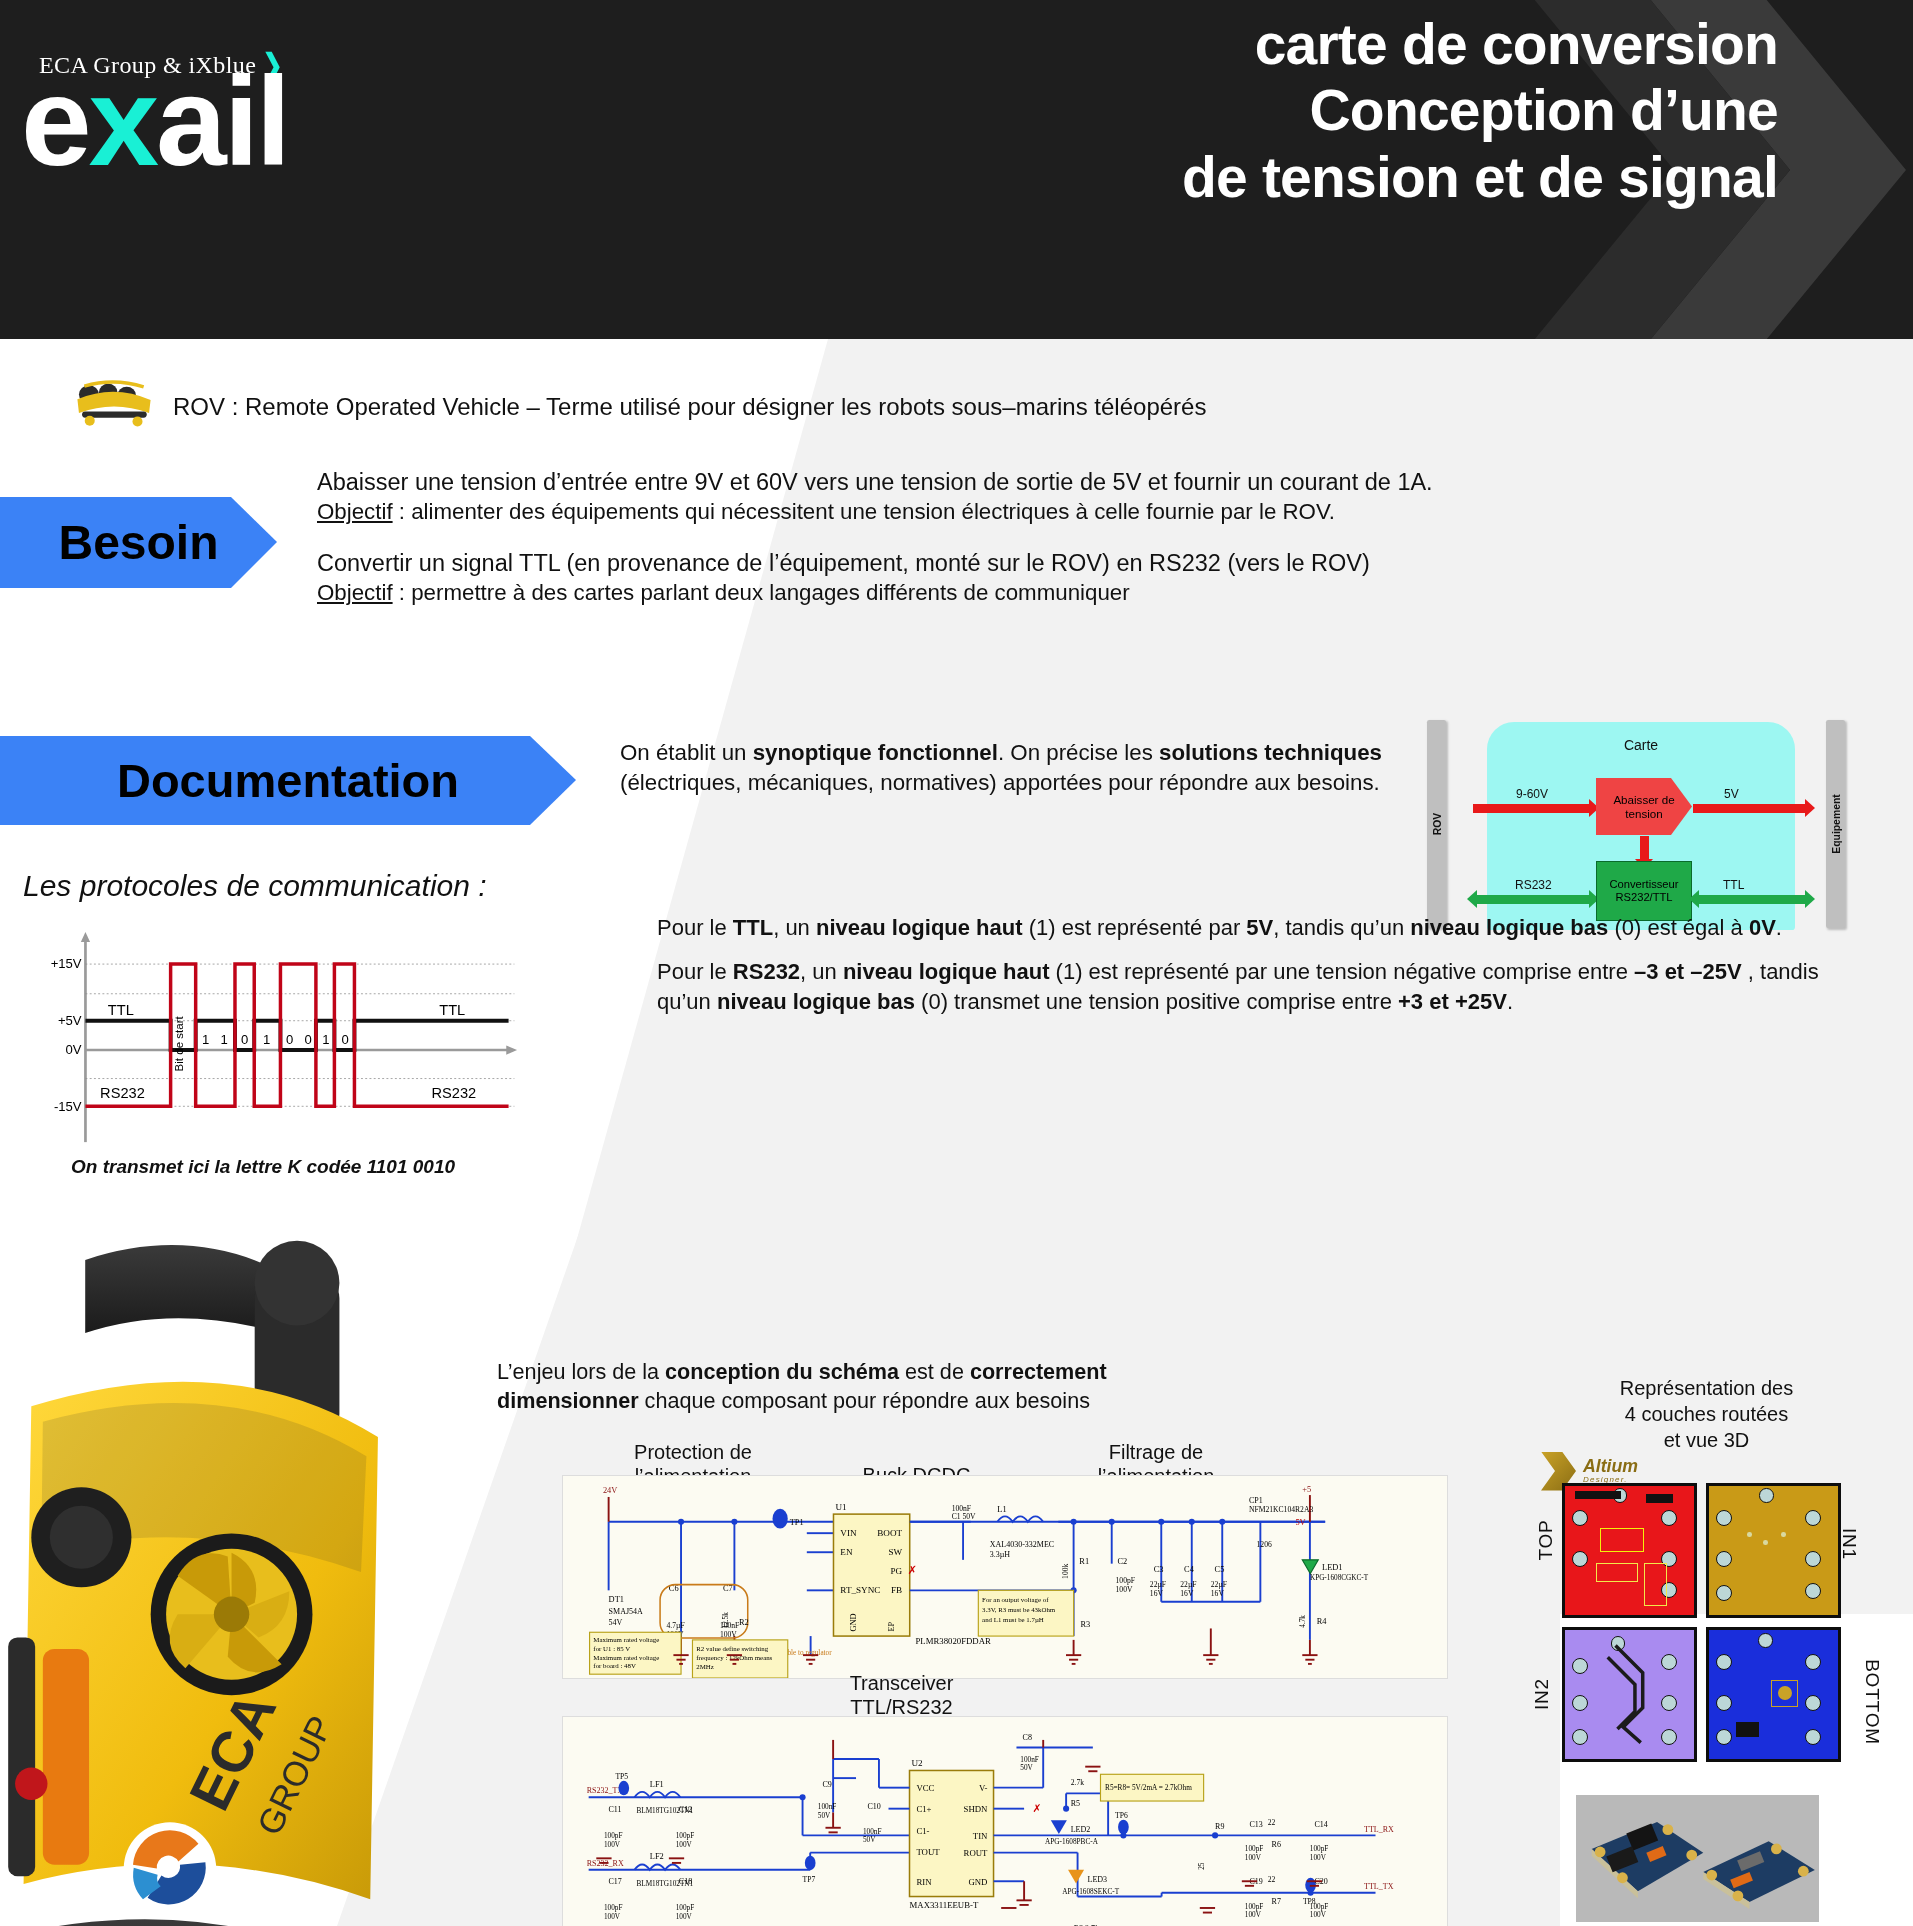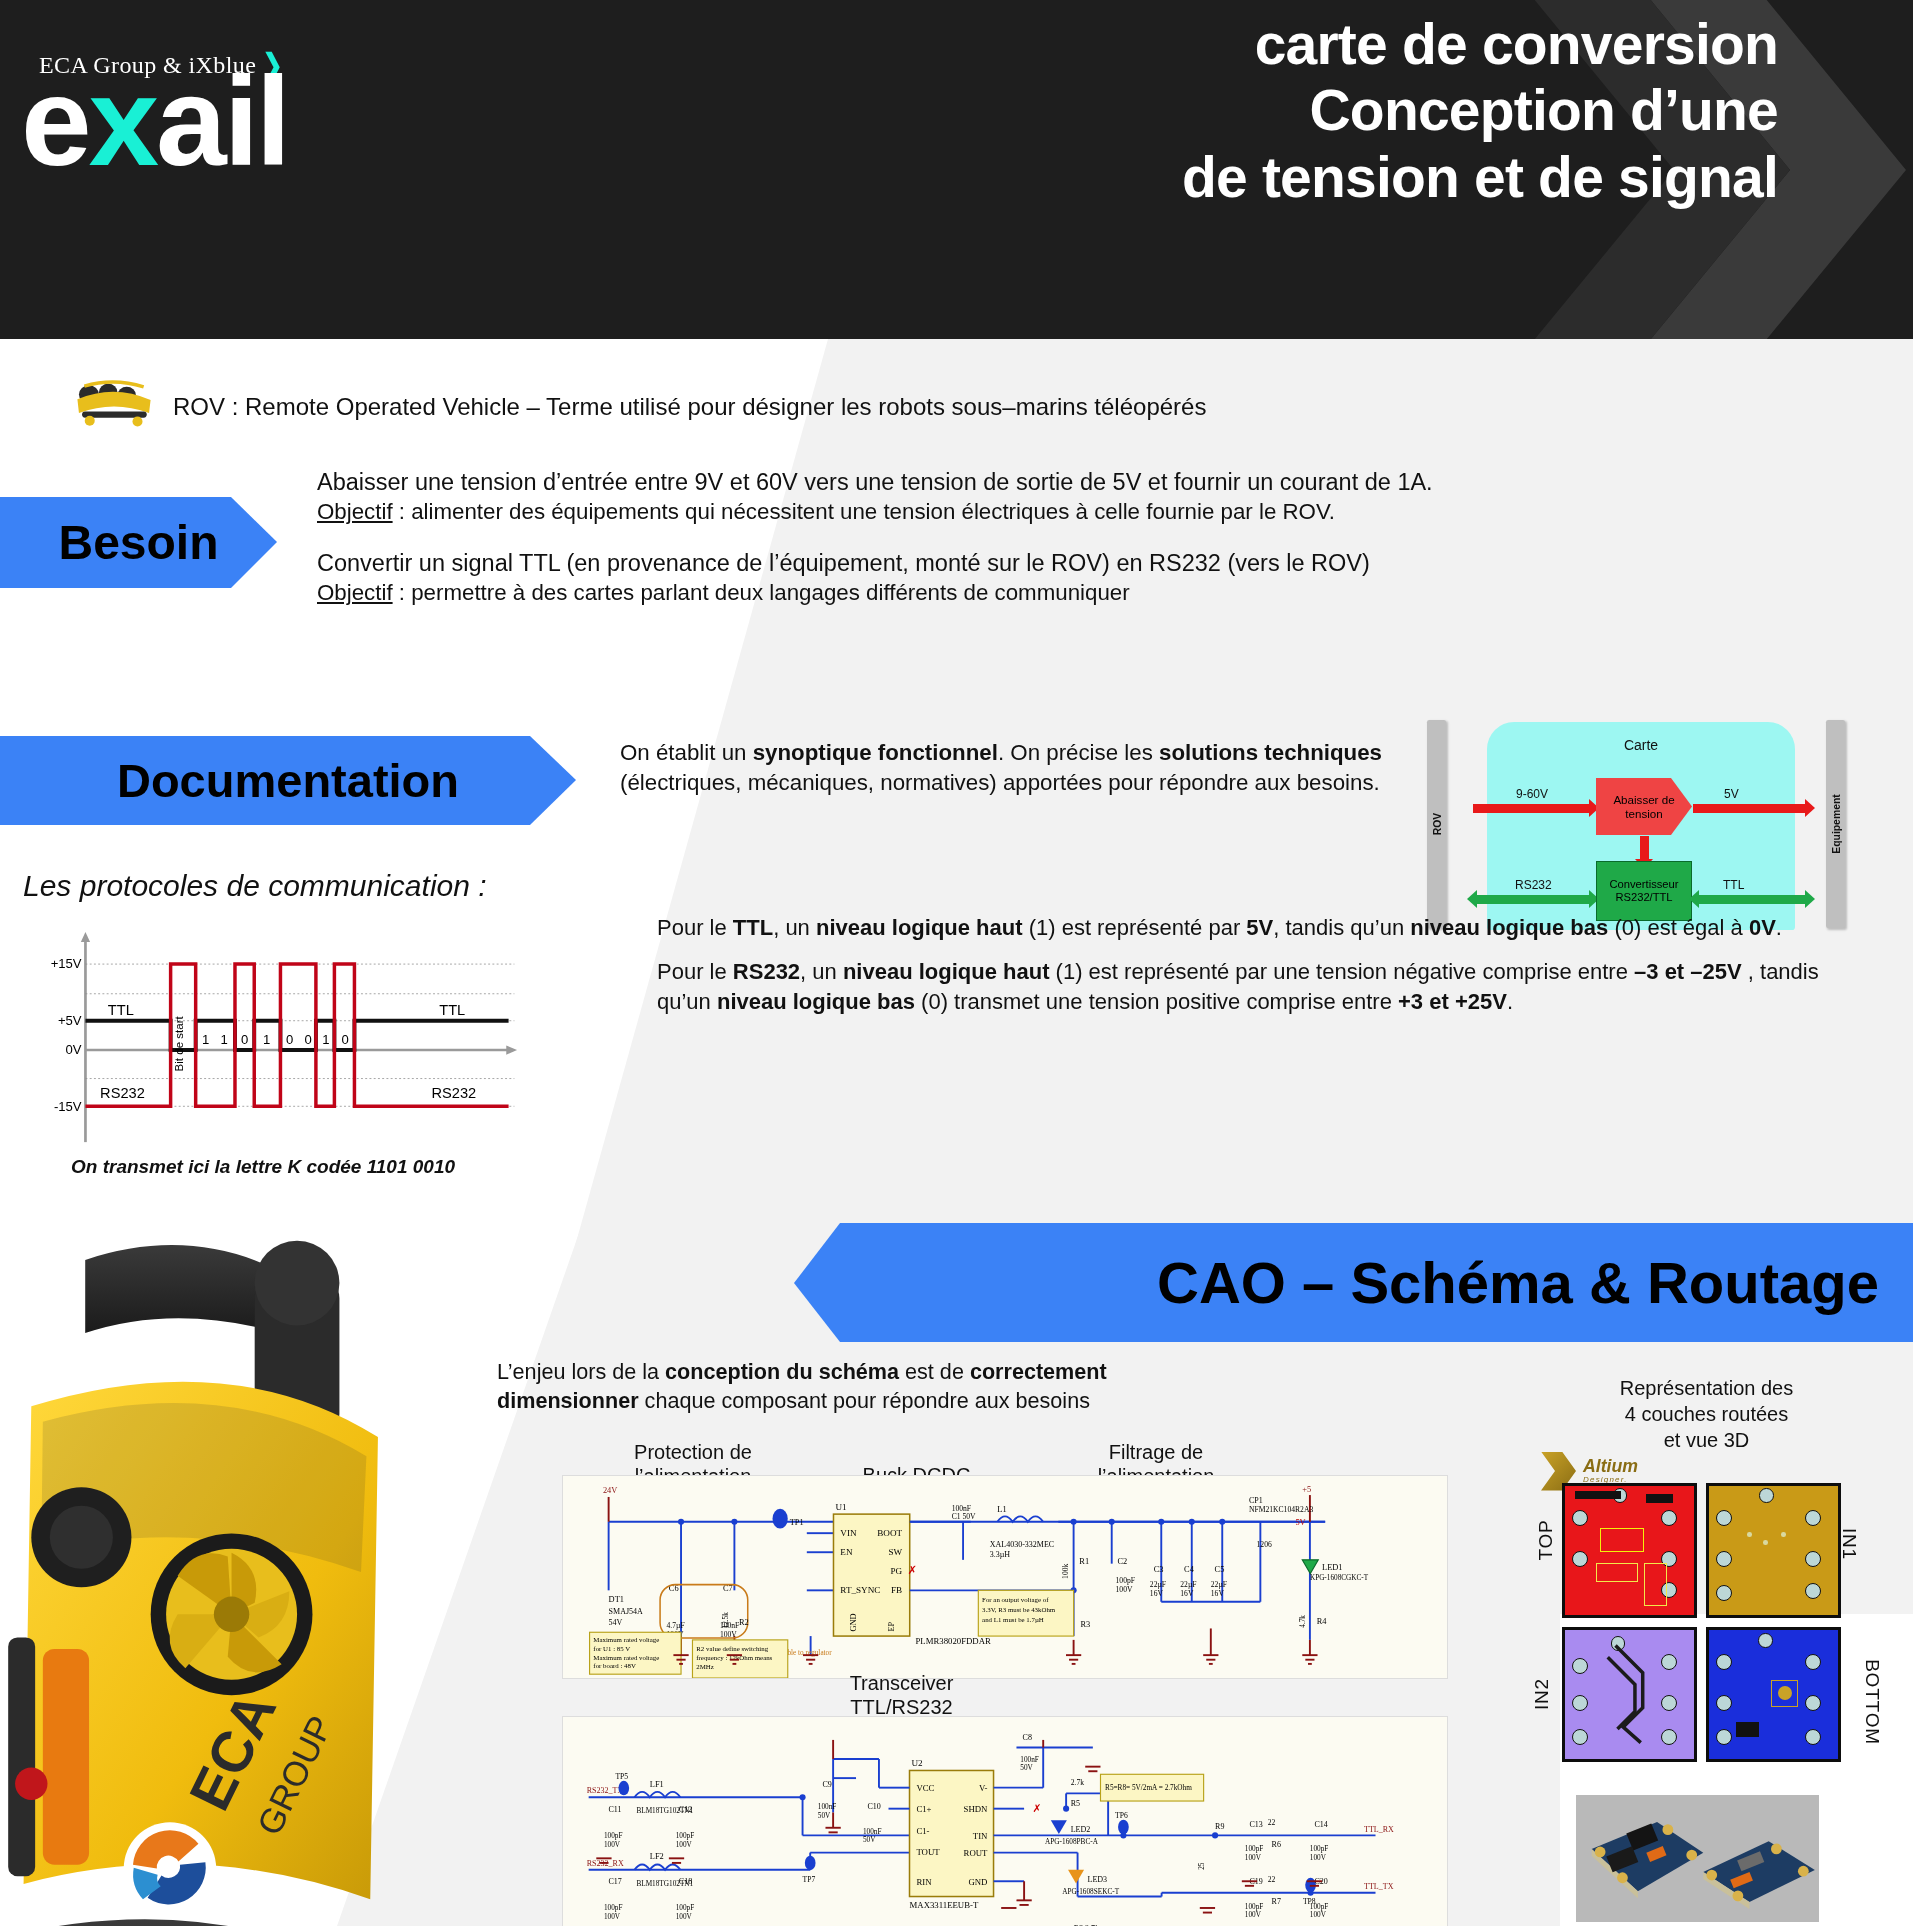--- a/index.html
+++ b/index.html
@@ -271,21 +271,20 @@
       <path d="M320 2260 L530 2176 q0 126 -112 168 z" fill="#D9AE13"></path>
       <path d="M320 2260 L500 2442 q-112 70 -196 -28 z" fill="#C89A08"></path>
       <path d="M320 2260 L152 2456 q-98 -84 -28 -196 z" fill="#D9AE13"></path>
       <path d="M320 2260 L124 2120 q70 -112 182 -70 z" fill="#C89A08"></path>
       <circle cx="320" cy="2260" r="64" fill="#9b7a06"></circle>
     </g>
     <rect x="760" y="2300" width="260" height="300" rx="24" fill="#E8BE1C" transform="rotate(8 760 2300)"></rect>
     <text x="840" y="2460" font-size="120" font-weight="700" fill="#222" font-family="Liberation Sans" transform="rotate(8 840 2460)">R7</text>
   </svg>
 
-  <div class="tag tag-cao">CAO – Schéma &amp; Routage</div>
   <div class="cao-intro">
     <span>L’enjeu lors de la </span><b>conception du schéma</b><span> est de </span><b>correctement dimensionner</b><span> chaque composant pour répondre aux besoins</span>
   </div>
   <div class="cao-note" style="white-space:pre-line">Représentation des
 4 couches routées
 et vue 3D</div>
 
   <div class="sch-lbl" style="left:593px;top:1441px;width:200px;white-space:pre-line">Protection de
 l’alimentation</div>
   <div class="sch-lbl" style="left:824px;top:1464px;width:185px">Buck DCDC</div>

